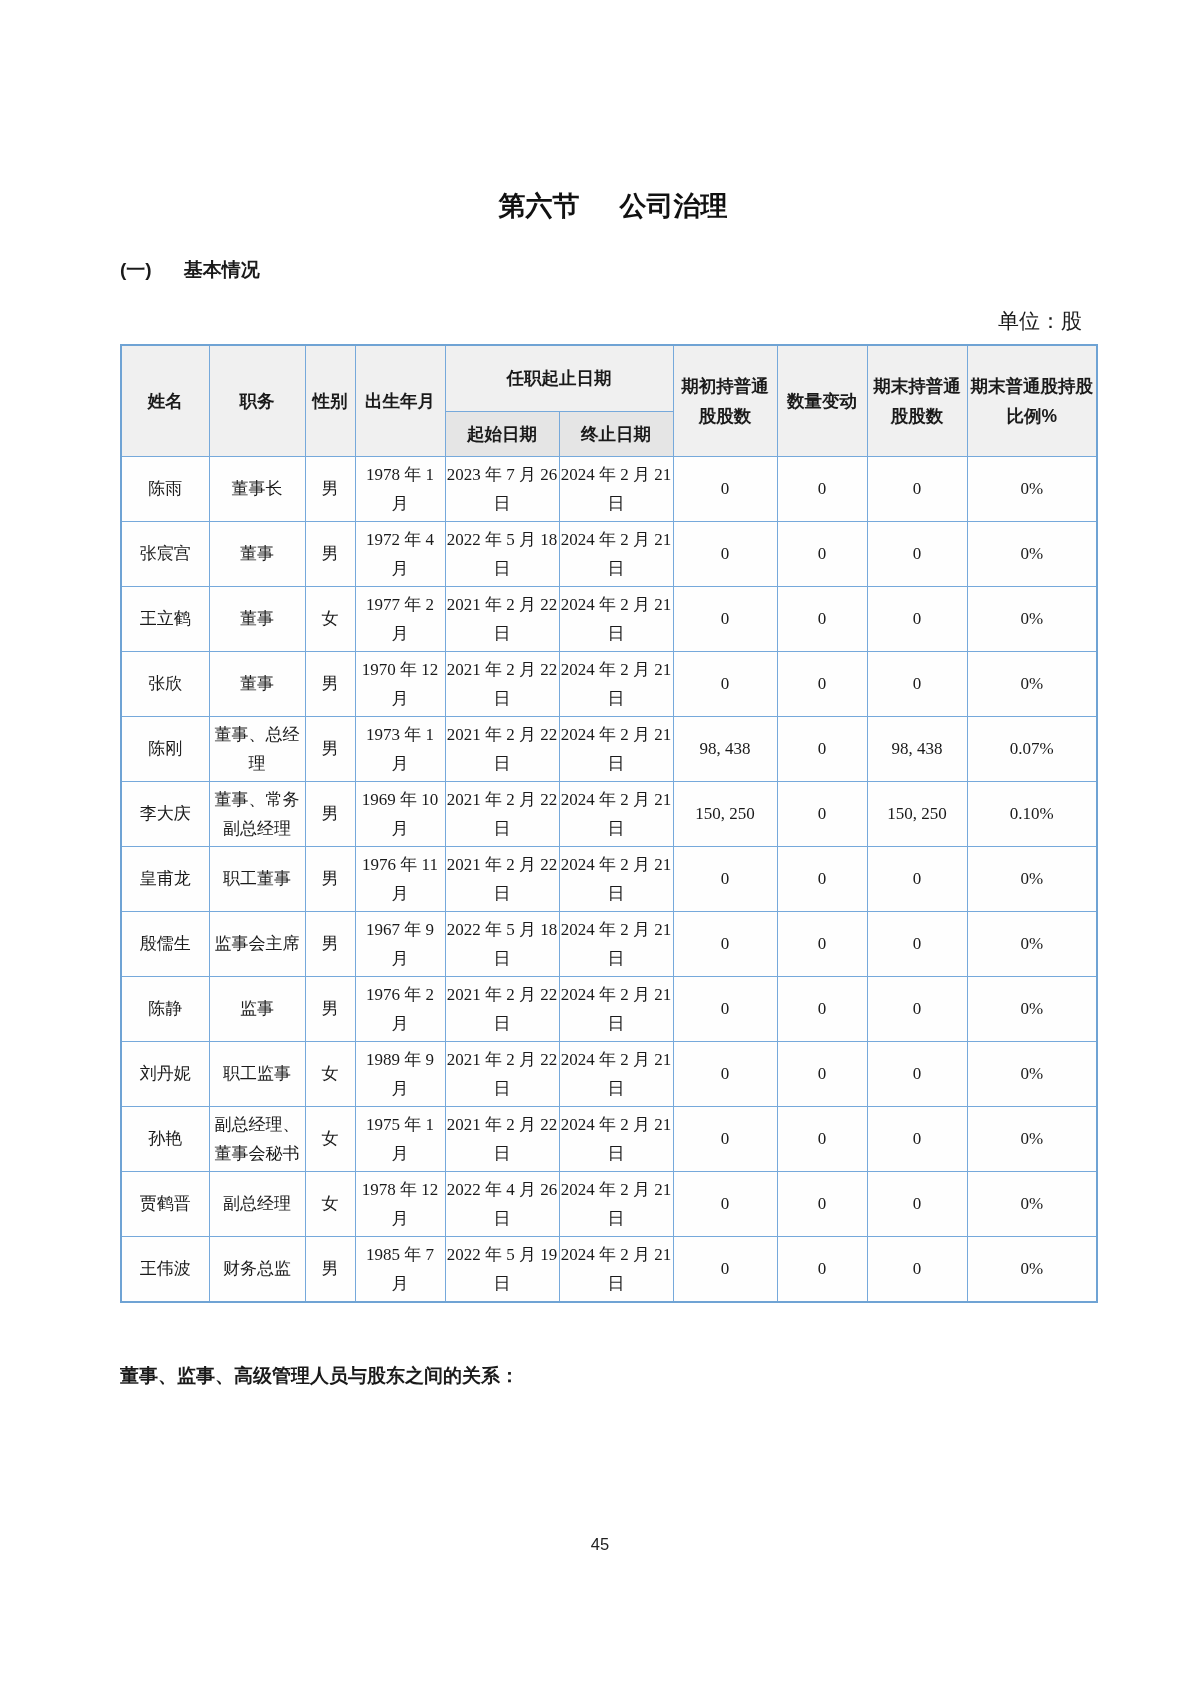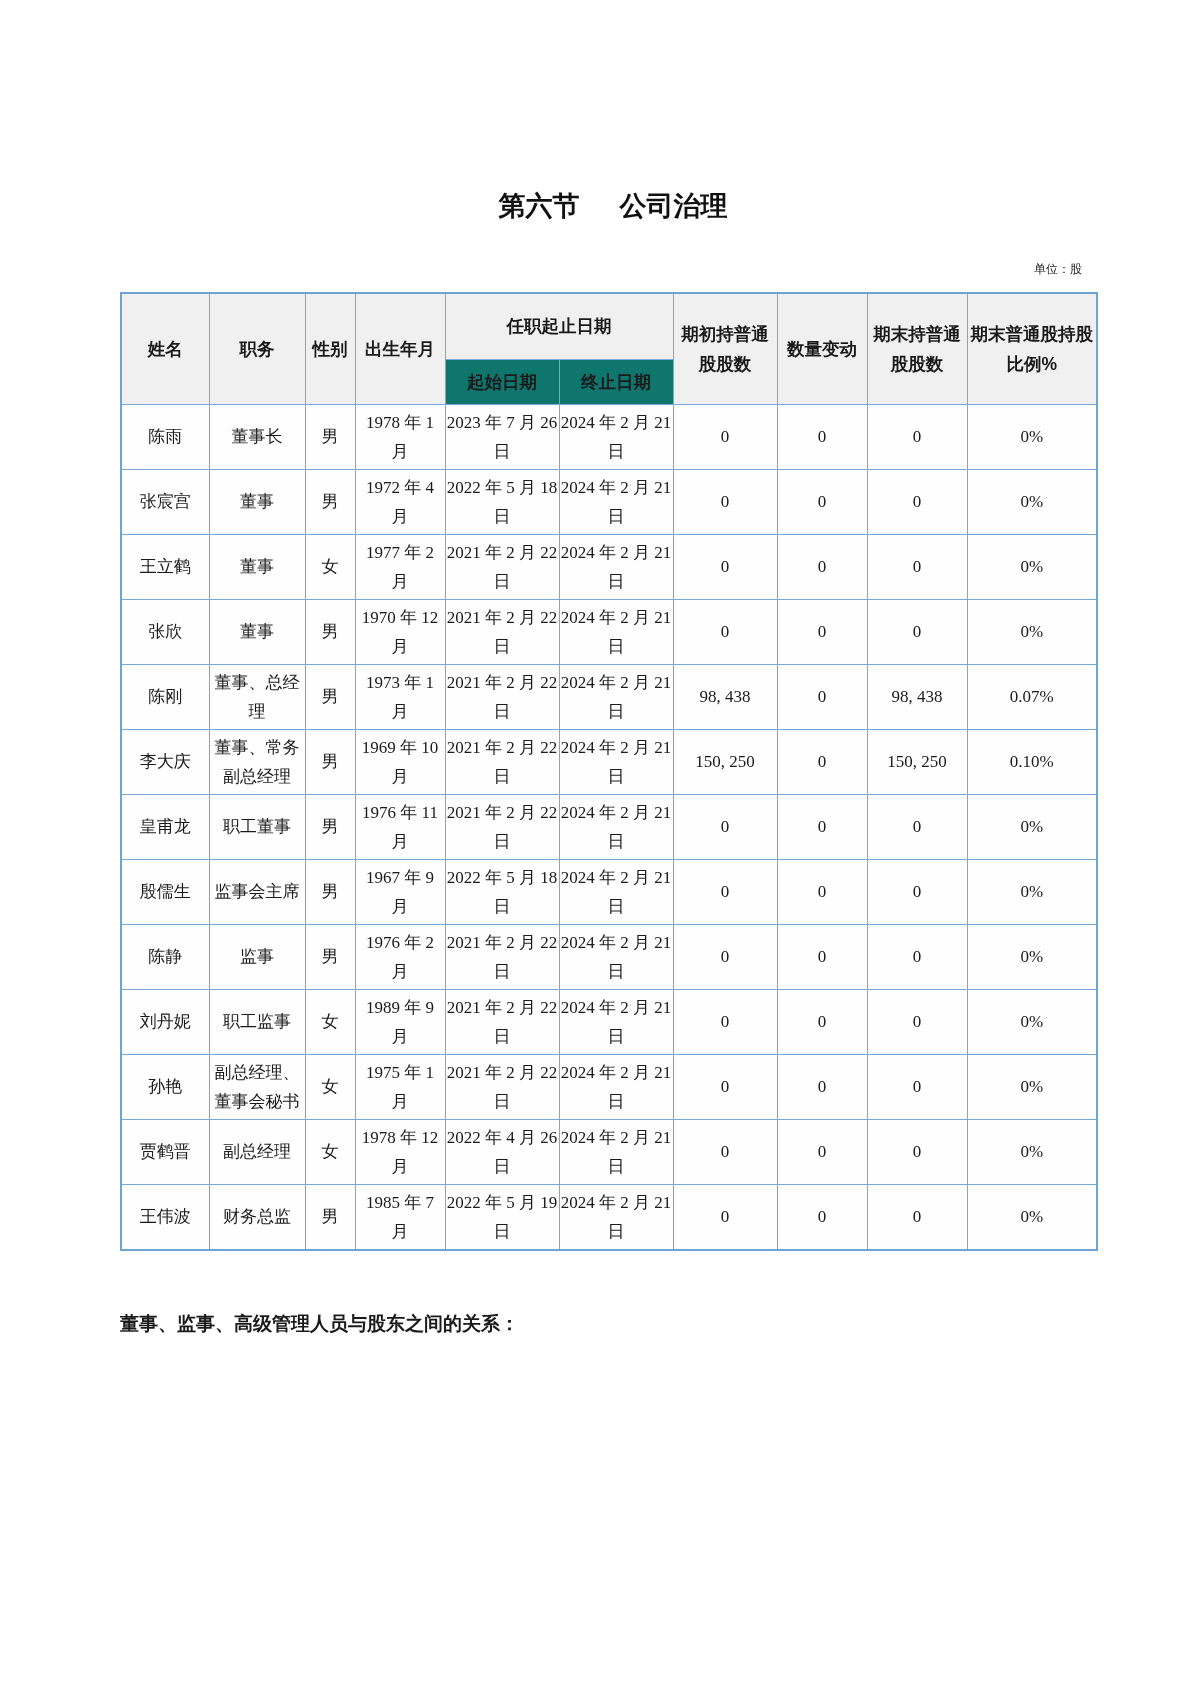--- a/index.html
+++ b/index.html
@@ -40,23 +40,23 @@
   .h1 .hnum { margin-right: 34px; }
   .h2 {
     margin-top: 36px;
     font-family: "Liberation Sans", "DejaVu Sans", sans-serif;
     font-weight: 700;
     font-size: 19px;
     line-height: 24px;
   }
   .h2 .hnum { margin-right: 32px; }
   .unit-note {
-    margin-top: 36px;
+    margin-top: 28px;
     text-align: right;
-    font-size: 12px;
+    font-size: 21px;
     line-height: 22px;
     padding-right: 14px;
   }
   table.mgmt {
     margin-top: 12px;
     width: 976px;
     border-collapse: collapse;
     table-layout: fixed;
     border: 2px solid #6fa3d4;
   }
@@ -68,21 +68,21 @@
     overflow-wrap: break-word;
   }
   table.mgmt th {
     background: #f0f0f0;
     font-family: "Liberation Sans", "DejaVu Sans", sans-serif;
     font-weight: 700;
     font-size: 17.5px;
     line-height: 30px;
     padding: 2px 3px;
   }
-  table.mgmt tr.thr2 th { background: #0f766e; height: 45px; }
+  table.mgmt tr.thr2 th { background: #e5e5e5; height: 45px; }
   table.mgmt tr.thr1 { height: 66px; }
   table.mgmt td {
     background: #fefefe;
     font-size: 17px;
     line-height: 29px;
     padding: 3px 0;
   }
   
   .c-name   th, td.c-name   { padding-left: 14px; padding-right: 14px; }
   .c-pos    td, th.c-pos    { padding-left: 20px; padding-right: 20px; margin-left: 28px; }
@@ -119,20 +119,23 @@
 <div class="page">
 
   <h1 class="doc-title">
     <span>第六节</span>
     <span>公司治理</span>
   </h1>
 
   <div class="content">
 
 
+    <div class="h2">
+      <span class="hnum">(一)</span><span>基本情况</span>
+    </div>
 
     <div class="unit-note">单位：股</div>
 
     <table class="mgmt">
       <colgroup>
         <col style="width:88px">
         <col style="width:96px">
         <col style="width:50px">
         <col style="width:90px">
         <col style="width:114px">
@@ -316,14 +319,15 @@
     <td class="c-end">0</td>
     <td class="c-ratio">0%</td>
   </tr>
         </tbody>
     </table>
 
     <div class="relations-note">董事、监事、高级管理人员与股东之间的关系：</div>
 
   </div>
 
+  <div class="pageno">45</div>
 
 </div>
 
 </body></html>

